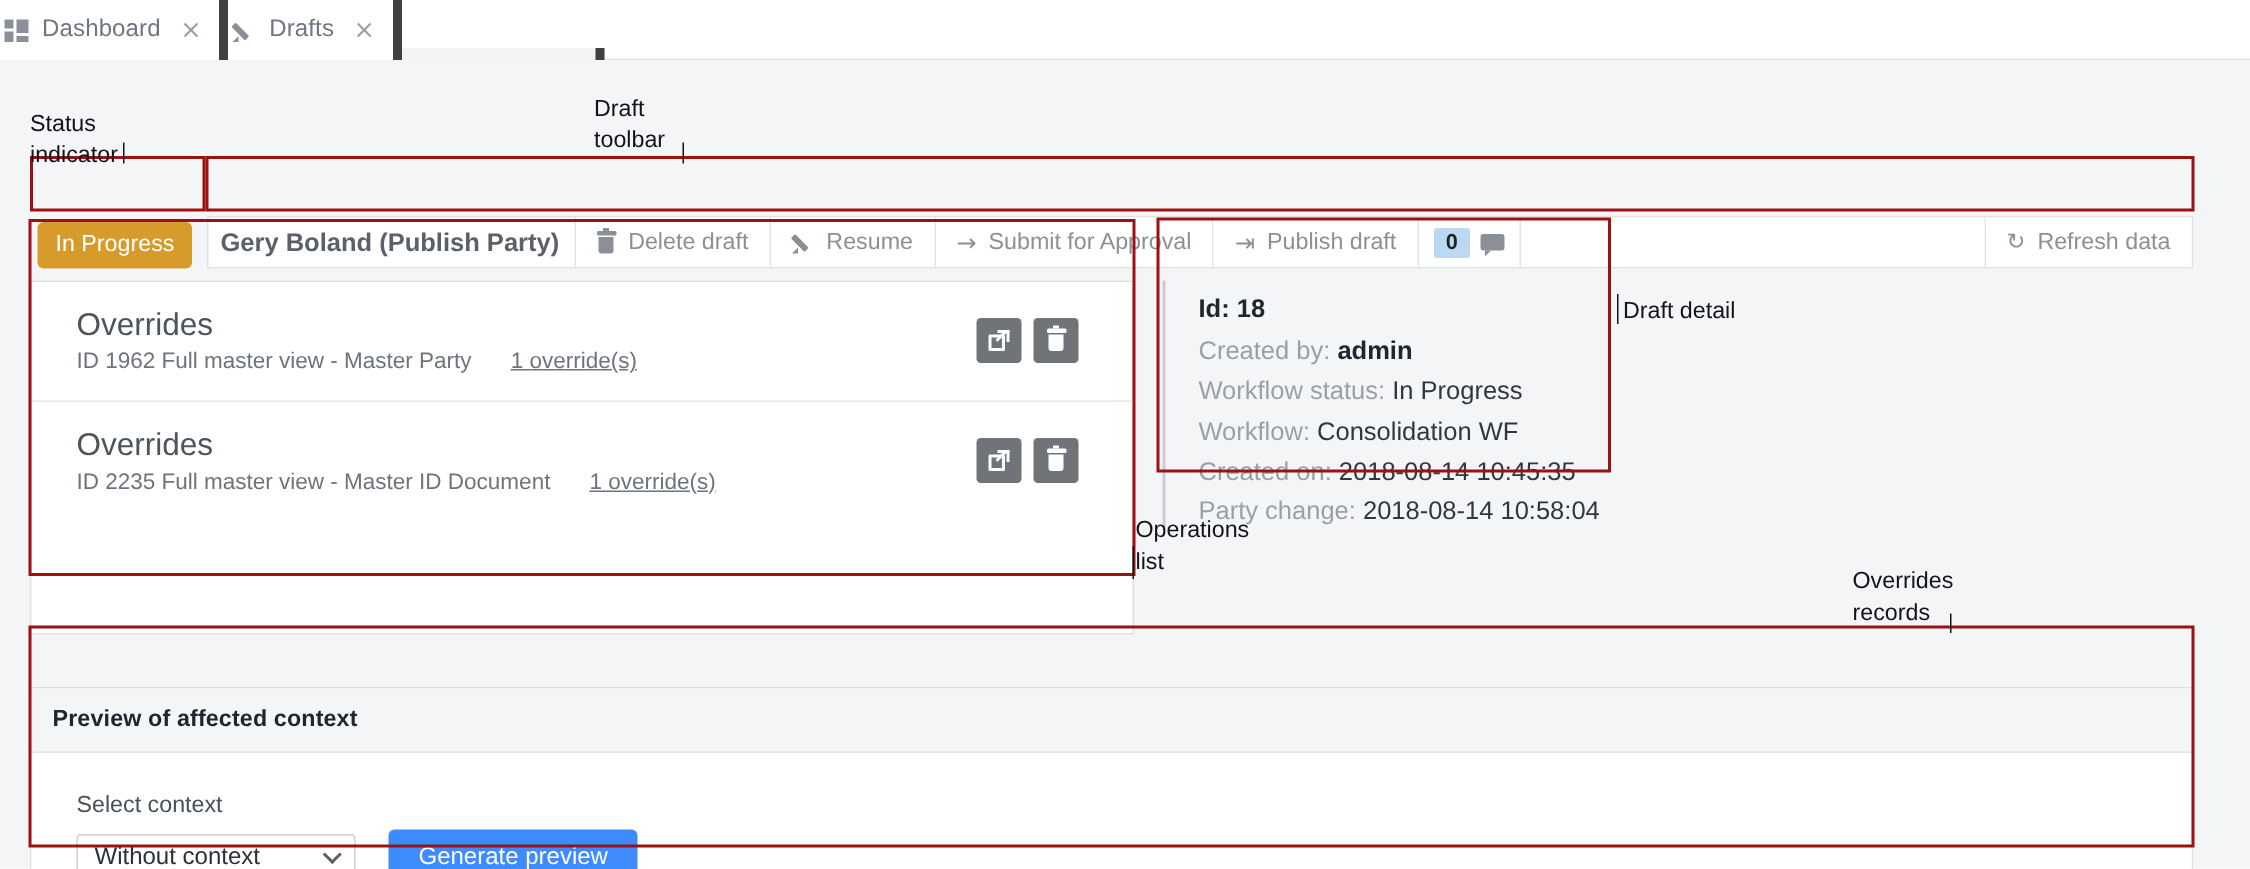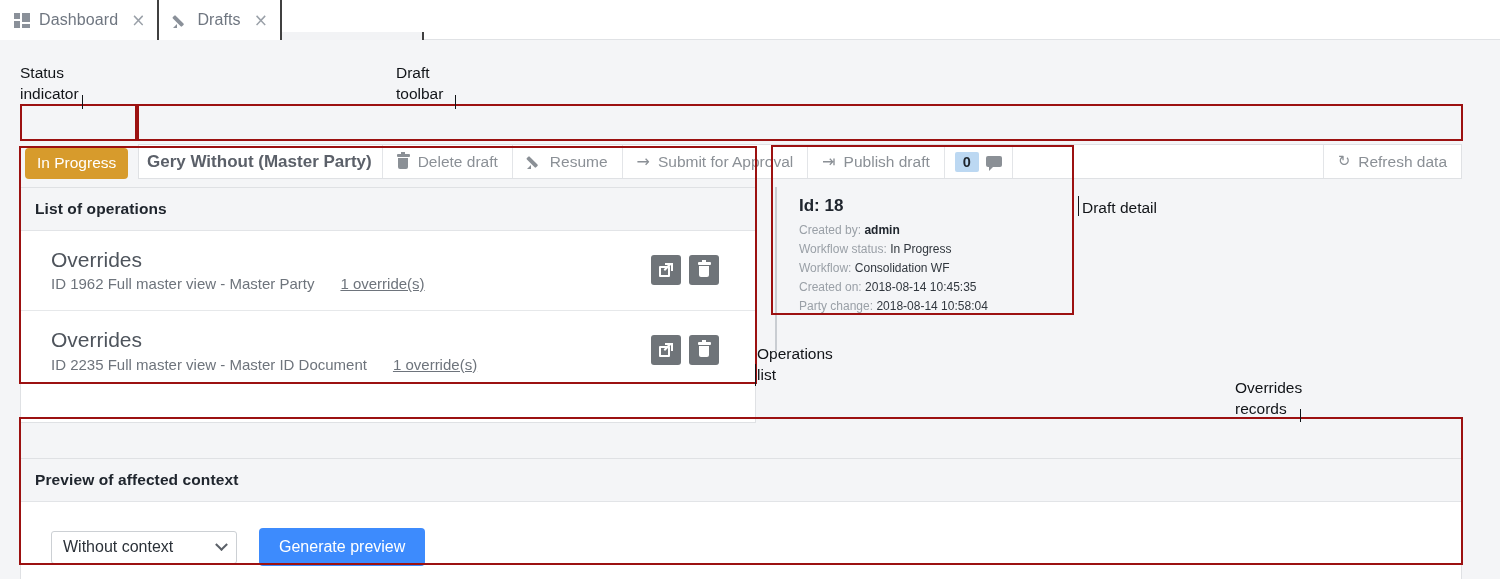--- a/index.html
+++ b/index.html
@@ -15,22 +15,22 @@
   
   .tabbar {
     position: absolute; top: 0; left: 0;
     width: 1500px; height: 40px;
     background: #ffffff;
     border-bottom: 1px solid #e0e2e5;
     display: flex; align-items: stretch;
   }
   .tab {
     display: flex; align-items: center; gap: 9px;
-    padding: 0 12px 0 14px;
-    border-right: 2px solid #404040;
+    padding: 0 12px 0 3px;
+    border-right: 6px solid #404040;
     background: #ffffff;
     cursor: pointer;
     height: 40px;
   }
   .tab.active { background: #f2f3f5; margin-top: 32px; }
   .tab-label {
     font-size: 16px; color: #6f7680; white-space: nowrap;
     letter-spacing: .1px;
   }
   .tab-label .sep { color: #e08a2e; padding: 0 2px; }
@@ -195,21 +195,21 @@
     background: currentColor; transform: rotate(-45deg);
   }
 
   
   #detail {
     position: absolute; left: 775px; top: 147px; width: 297px; height: 164px;
     background: #f4f5f7; border-left: 2px solid #c9cdd2;
     padding: 9px 10px 0 22px;
   }
   .d-id { font-size: 17px; font-weight: bold; color: #20262e; margin-bottom: 5px; }
-  .d-row { font-size: 12px; color: #9aa0a7; line-height: 1.58; white-space: nowrap; }
+  .d-row { font-size: 17px; color: #9aa0a7; line-height: 1.58; white-space: nowrap; }
   .d-row b { color: #20262e; font-weight: bold; }
   .d-row span.v { color: #31373e; font-weight: normal; }
 
   
   #prev-panel { left: 20px; top: 418px; width: 1442px; height: 146px; }
   .prev-body { padding: 26px 30px 28px; background: #fff; }
   .field-label { font-size: 15.5px; color: #4a5059; margin-bottom: 7px; }
   .ctl-row { display: flex; align-items: center; gap: 22px; }
   .select {
     width: 186px; height: 33px;
@@ -264,21 +264,21 @@
         <i class="l" style="top:10px"></i>
     </span>
     <span class="tab-label"><span>Draft</span><span class="sep">|</span><span>18</span></span>
     <span class="tab-close">×</span>
   </div>
 
 </div>
 
 <div class="page">
 
-  <div class="annlabel" style="left:20px; top:22px;">Status
+  <div class="annlabel" style="left:20px; top:32px;">Status
 indicator</div>
   <div class="leader" style="left:82px; top:55px; height:14px;"></div>
 
   <div class="annlabel" style="left:396px; top:22px;">Draft
 toolbar</div>
   <div class="leader" style="left:455px; top:55px; height:14px;"></div>
 
   <div class="annlabel" style="left:1082px; top:157px;">Draft detail</div>
   <div class="leader" style="left:1078px; top:156px; height:20px;"></div>
 
@@ -292,21 +292,21 @@
 
   <div class="annbox" style="left:20px;  top:64px;  width:117px; height:37px;"></div>
   <div class="annbox" style="left:137px; top:64px;  width:1326px; height:37px;"></div>
   <div class="annbox" style="left:19px;  top:106px; width:738px; height:238px;"></div>
   <div class="annbox" style="left:771px; top:105px; width:303px; height:170px;"></div>
   <div class="annbox" style="left:19px;  top:377px; width:1444px; height:148px;"></div>
 
   <div class="statusbadge">In Progress</div>
 
   <div class="toolbar">
-    <div class="tb-title">Gery Without (Master Party)</div>
+    <div class="tb-title">Gery Boland (Publish Party)</div>
 
     <div class="tb-btn">
       <span class="ico ic-trash" style="color:#8b9096">
         <span class="hdl"></span>
           <span class="lid"></span>
           <span class="can"></span>
       </span>
       <span>Delete draft</span>
     </div>
 
@@ -338,21 +338,20 @@
 
     <div class="tb-spacer"></div>
 
     <div class="tb-btn last">
       <span class="tb-icon ic-refresh">↻</span>
       <span>Refresh data</span>
     </div>
   </div>
 
   <div class="panel" id="ops-panel">
-    <div class="panel-head">List of operations</div>
 
     <div class="op-row">
       <div class="op-main">
         <div class="op-title">Overrides</div>
         <div class="op-sub">
           <span>ID 1962 Full master view - Master Party</span>
           <span class="op-link">1 override(s)</span>
         </div>
       </div>
       <div class="op-actions">
@@ -416,20 +415,21 @@
     <div class="d-row"><span>Created on:</span>
       <span class="v">2018-08-14 10:45:35</span></div>
 
     <div class="d-row"><span>Party change:</span>
       <span class="v">2018-08-14 10:58:04</span></div>
   </div>
 
   <div class="panel" id="prev-panel">
     <div class="panel-head">Preview of affected context</div>
     <div class="prev-body">
+      <div class="field-label">Select context</div>
       <div class="ctl-row">
         <div class="select">
           <span>Without context</span>
           <span class="chev"></span>
         </div>
         <button class="btn-primary">Generate preview</button>
       </div>
     </div>
   </div>
 

